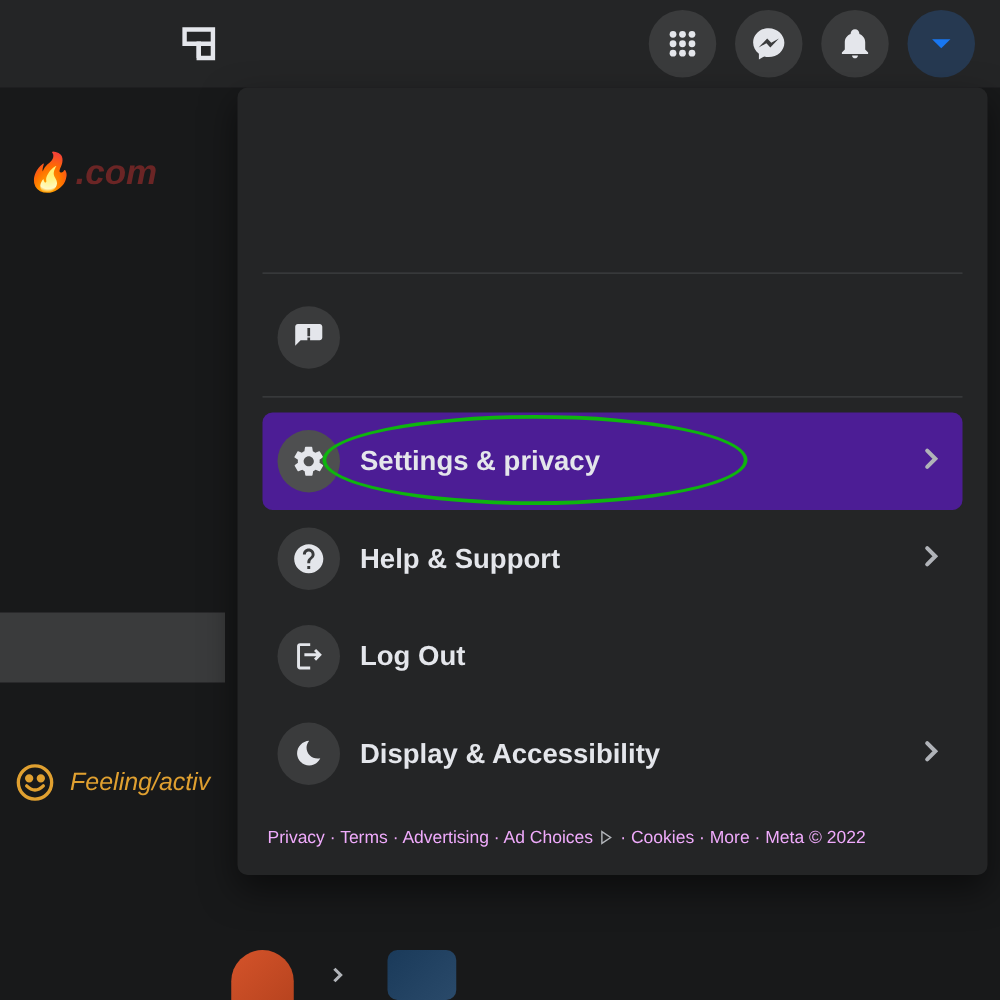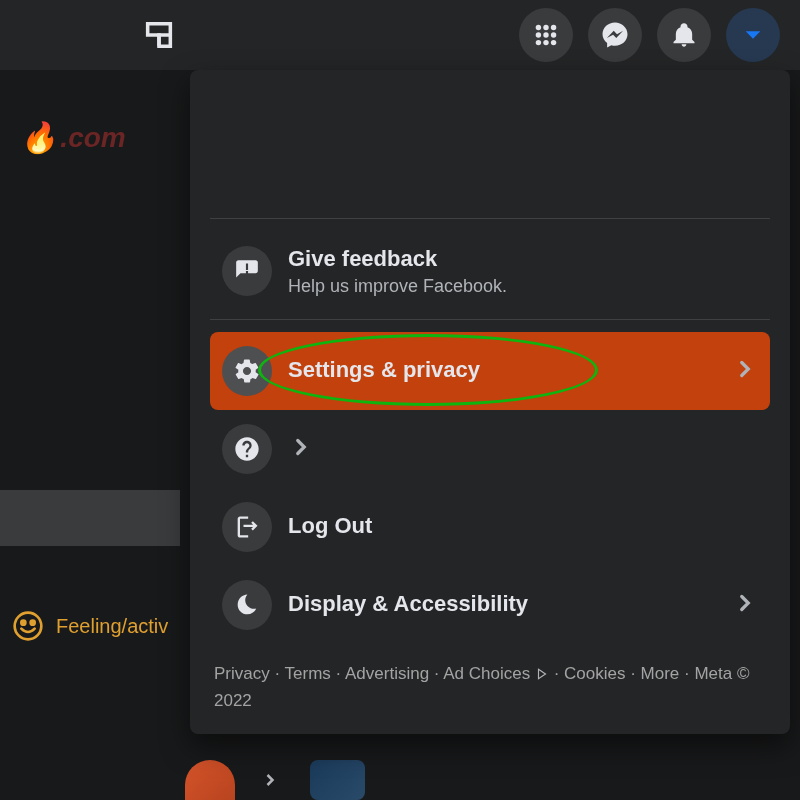--- a/index.html
+++ b/index.html
@@ -88,21 +88,21 @@
     }
     .menu-item {
       display: flex;
       align-items: center;
       padding: 14px 12px;
       border-radius: 8px;
       cursor: pointer;
       position: relative;
     }
     .menu-item.highlighted {
-      background: #c2410c;
+      background: #4c1d95;
     }
     .menu-icon-circle {
       width: 50px;
       height: 50px;
       border-radius: 50%;
       background: #3a3b3c;
       display: flex;
       align-items: center;
       justify-content: center;
       margin-right: 16px;
@@ -132,22 +132,22 @@
       position: absolute;
       pointer-events: none;
       border: 3px solid #0eb50e;
       border-radius: 50%;
       width: 340px;
       height: 72px;
       left: 48px;
       top: 2px;
     }
     .footer-links {
-      font-size: 17px;
-      color: #a3a3a3;
+      font-size: 14px;
+      color: #f0abfc;
       margin-top: 16px;
       line-height: 1.6;
       padding: 0 4px;
     }
     .footer-links span {
       cursor: pointer;
     }
     .left-panel-item {
       position: absolute;
       left: 0;
@@ -158,20 +158,21 @@
     }
     .feeling-row {
       position: absolute;
       left: 12px;
       top: 610px;
       display: flex;
       align-items: center;
       gap: 12px;
       color: #e0a030;
       font-size: 20px;
+      font-style: italic;
     }
     .bottom-chevron {
       position: absolute;
       left: 260px;
       top: 770px;
       color: #b0b3b8;
     }
     .bottom-avatar1 {
       position: absolute;
       left: 185px;
@@ -264,24 +265,20 @@
 <div class="dropdown-menu">
   <div class="menu-spacer"></div>
   <div class="menu-divider"></div>
 
   <div class="menu-item">
     <div class="menu-icon-circle">
       <svg width="26" height="26" viewBox="0 0 24 24" fill="#e4e6eb">
         <path d="M20 2H4c-1.1 0-2 .9-2 2v14l4-4h14c1.1 0 2-.9 2-2V4c0-1.1-.9-2-2-2zm-7 9h-2V5h2v6zm0 3h-2v-2h2v2z"></path>
       </svg>
     </div>
-    <div class="menu-text">
-      <div class="menu-title">Give feedback</div>
-      <div class="menu-subtitle">Help us improve Facebook.</div>
-    </div>
   </div>
 
   <div class="menu-divider"></div>
 
   <div class="menu-item highlighted">
     <div class="green-circle"></div>
     <div class="menu-icon-circle">
       <svg width="28" height="28" viewBox="0 0 24 24" fill="#e4e6eb">
         <path d="M19.4 13c0-.3.1-.7.1-1s0-.7-.1-1l2.1-1.6c.2-.1.2-.4.1-.6l-2-3.5c-.1-.2-.4-.3-.6-.2l-2.5 1c-.5-.4-1.1-.7-1.7-1l-.4-2.6c0-.2-.2-.4-.5-.4h-4c-.2 0-.4.2-.5.4l-.4 2.7c-.6.2-1.2.6-1.7 1l-2.5-1c-.2-.1-.5 0-.6.2l-2 3.5c-.1.2-.1.4.1.6L4.6 11c0 .3-.1.7-.1 1s0 .7.1 1l-2.1 1.6c-.2.1-.2.4-.1.6l2 3.5c.1.2.4.3.6.2l2.5-1c.5.4 1.1.7 1.7 1l.4 2.6c0 .2.2.4.5.4h4c.2 0 .4-.2.5-.4l.4-2.6c.6-.2 1.2-.6 1.7-1l2.5 1c.2.1.5 0 .6-.2l2-3.5c.1-.2.1-.4-.1-.6L19.4 13zM12 15.5c-1.9 0-3.5-1.6-3.5-3.5s1.6-3.5 3.5-3.5 3.5 1.6 3.5 3.5-1.6 3.5-3.5 3.5z"></path>
       </svg>
@@ -294,20 +291,23 @@
         <path d="M9 6 L15 12 L9 18"></path>
       </svg>
     </div>
   </div>
 
   <div class="menu-item">
     <div class="menu-icon-circle">
       <svg width="28" height="28" viewBox="0 0 24 24" fill="#e4e6eb">
         <path d="M12 2C6.5 2 2 6.5 2 12s4.5 10 10 10 10-4.5 10-10S17.5 2 12 2zm1 17h-2v-2h2v2zm2.1-7.7l-.9.9c-.7.7-1.2 1.3-1.2 2.8h-2v-.5c0-1.1.4-2.1 1.2-2.8l1.2-1.3c.4-.3.6-.8.6-1.4 0-1.1-.9-2-2-2s-2 .9-2 2H8c0-2.2 1.8-4 4-4s4 1.8 4 4c0 .9-.4 1.7-.9 2.3z"></path>
       </svg>
+    </div>
+    <div class="menu-text">
+      <div class="menu-title">Help &amp; Support</div>
     </div>
     <div class="chevron">
       <svg width="26" height="26" viewBox="0 0 24 24" fill="none" stroke="#b0b3b8" stroke-width="3" stroke-linecap="round">
         <path d="M9 6 L15 12 L9 18"></path>
       </svg>
     </div>
   </div>
 
   <div class="menu-item">
     <div class="menu-icon-circle">

